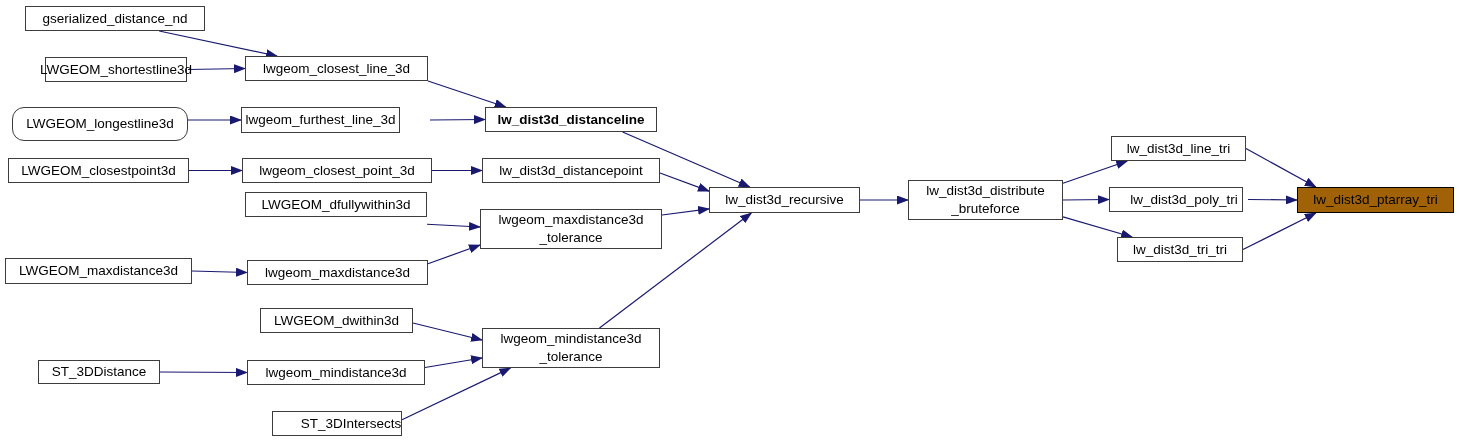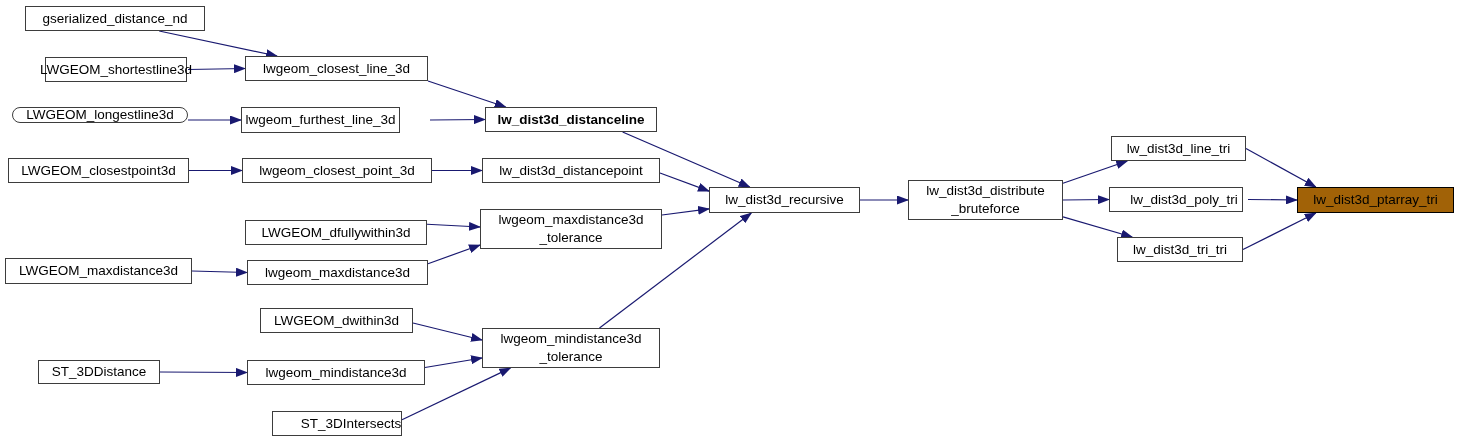--- a/index.html
+++ b/index.html
@@ -66,28 +66,28 @@
       <line x1="1063" y1="183.2" x2="1127.2" y2="161" stroke="#191970" stroke-width="1.2" marker-end="url(#arrow)"></line>
       <line x1="1063" y1="200" x2="1109" y2="199.5" stroke="#191970" stroke-width="1.2" marker-end="url(#arrow)"></line>
       <line x1="1063" y1="216.8" x2="1132.12" y2="237" stroke="#191970" stroke-width="1.2" marker-end="url(#arrow)"></line>
       <line x1="1246" y1="148.5" x2="1315.84" y2="187" stroke="#191970" stroke-width="1.2" marker-end="url(#arrow)"></line>
       <line x1="1248" y1="199.5" x2="1297" y2="200" stroke="#191970" stroke-width="1.2" marker-end="url(#arrow)"></line>
       <line x1="1243" y1="249.5" x2="1315.84" y2="213" stroke="#191970" stroke-width="1.2" marker-end="url(#arrow)"></line>
     </svg>
   <div id="nodes">
       <div class="node" style="left: 25px; top: 6px; width: 180px; height: 25px;">gserialized_distance_nd</div>
       <div class="node" style="left: 9px; top: 57px; width: 142px; height: 25px; margin-left: 36px;">LWGEOM_shortestline3d</div>
-      <div class="node" style="left: 12px; top: 107px; width: 176px; height: 16px; border-radius: 12px;">LWGEOM_longestline3d</div>
+      <div class="node" style="left: 12px; top: 107px; width: 176px; height: 34px; border-radius: 12px;">LWGEOM_longestline3d</div>
       <div class="node" style="left: 8px; top: 158px; width: 181px; height: 25px;">LWGEOM_closestpoint3d</div>
       <div class="node" style="left: 5px; top: 258px; width: 187px; height: 26px;">LWGEOM_maxdistance3d</div>
       <div class="node" style="left: 38px; top: 360px; width: 122px; height: 24px;">ST_3DDistance</div>
       <div class="node" style="left: 245px; top: 56px; width: 183px; height: 25px;">lwgeom_closest_line_3d</div>
       <div class="node" style="left: 241px; top: 107px; width: 159px; height: 26px;">lwgeom_furthest_line_3d</div>
       <div class="node" style="left: 242px; top: 158px; width: 190px; height: 25px;">lwgeom_closest_point_3d</div>
-      <div class="node" style="left: 245px; top: 220px; width: 182px; height: 25px;">LWGEOM_dfullywithin3d</div>
+      <div class="node" style="left: 245px; top: 192px; width: 182px; height: 25px;">LWGEOM_dfullywithin3d</div>
       <div class="node" style="left: 247px; top: 260px; width: 181px; height: 25px;">lwgeom_maxdistance3d</div>
       <div class="node" style="left: 260px; top: 308px; width: 153px; height: 25px;">LWGEOM_dwithin3d</div>
       <div class="node" style="left: 247px; top: 360px; width: 178px; height: 25px;">lwgeom_mindistance3d</div>
       <div class="node" style="left: 272px; top: 411px; width: 130px; height: 25px; padding-left: 28px;">ST_3DIntersects</div>
       <div class="node" style="left: 485px; top: 107px; width: 172px; height: 25px; font-weight: bold;">lw_dist3d_distanceline</div>
       <div class="node" style="left: 482px; top: 158px; width: 178px; height: 25px;">lw_dist3d_distancepoint</div>
       <div class="node" style="left: 480px; top: 209px; width: 182px; height: 40px;">lwgeom_maxdistance3d
 _tolerance</div>
       <div class="node" style="left: 482px; top: 328px; width: 178px; height: 40px;">lwgeom_mindistance3d
 _tolerance</div>

